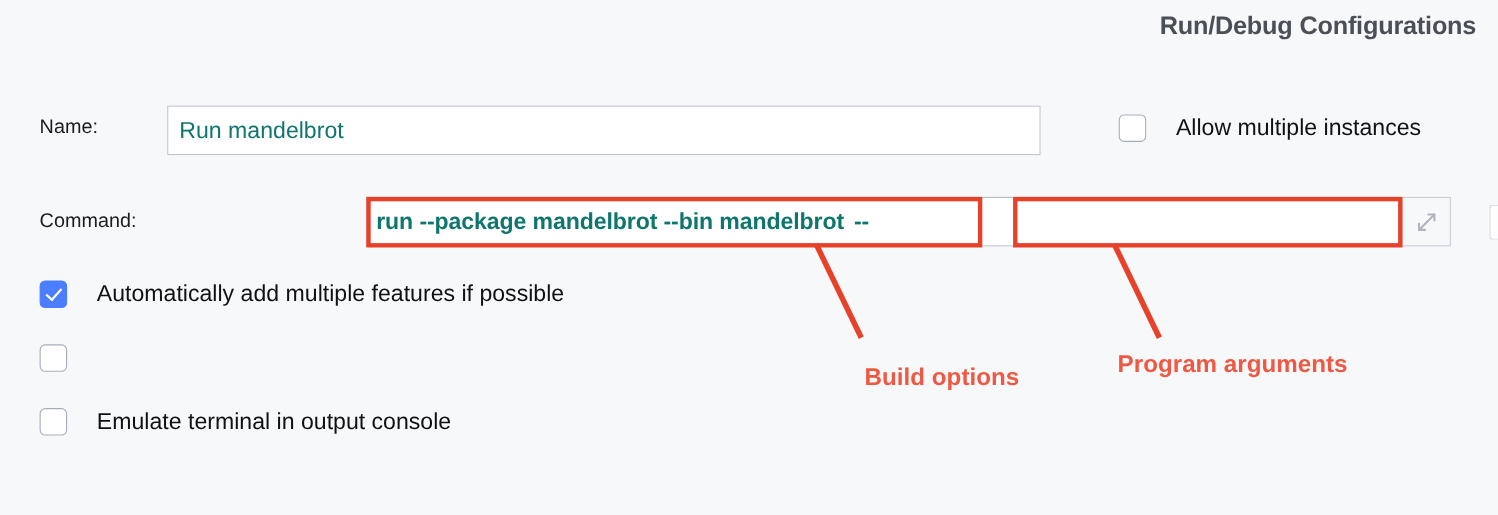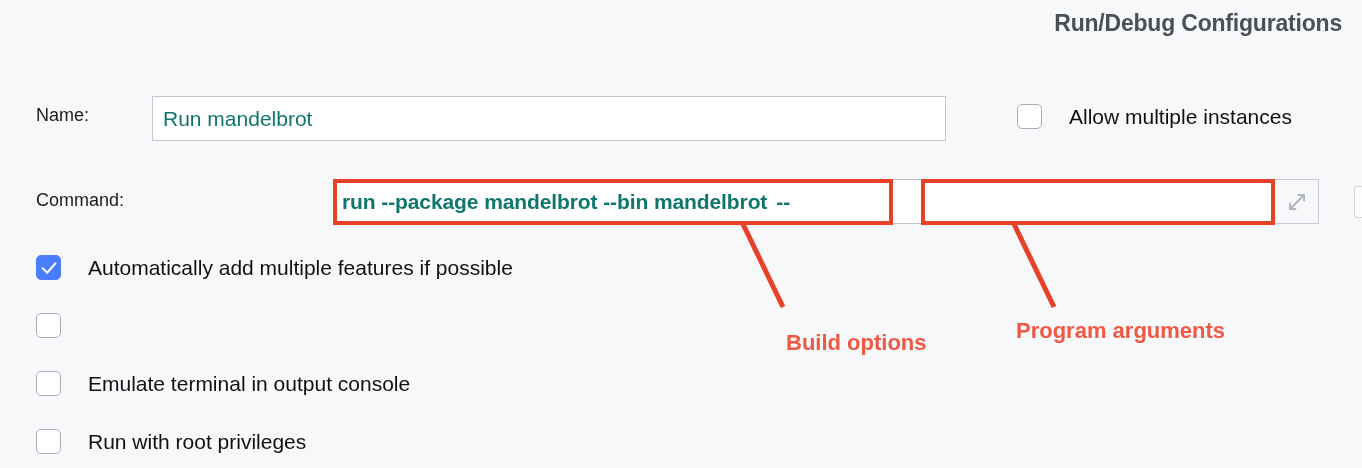--- a/index.html
+++ b/index.html
@@ -237,18 +237,14 @@
 
   <div class="checkbox-row cb-r2">
     <span class="cbox"></span>
   </div>
 
   <div class="checkbox-row cb-r3">
     <span class="cbox"></span>
     <span class="cb-label">Emulate terminal in output console</span>
   </div>
 
-  <div class="checkbox-row cb-r4">
-    <span class="cbox"></span>
-    <span class="cb-label">Run with root privileges</span>
-  </div>
 
 </div>
 
 </body></html>

